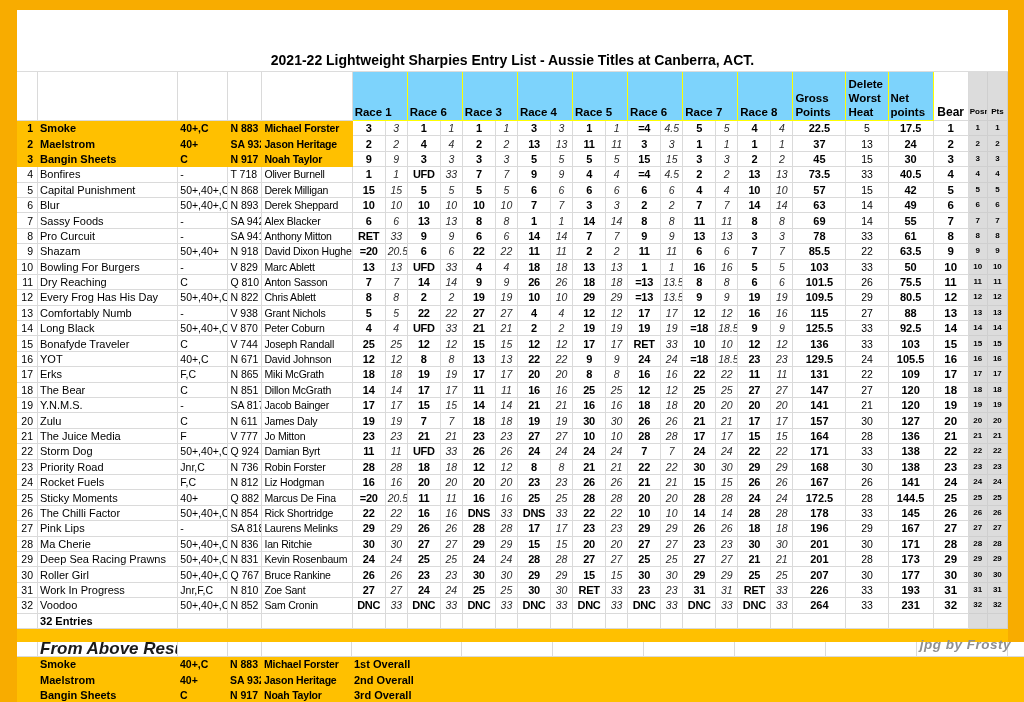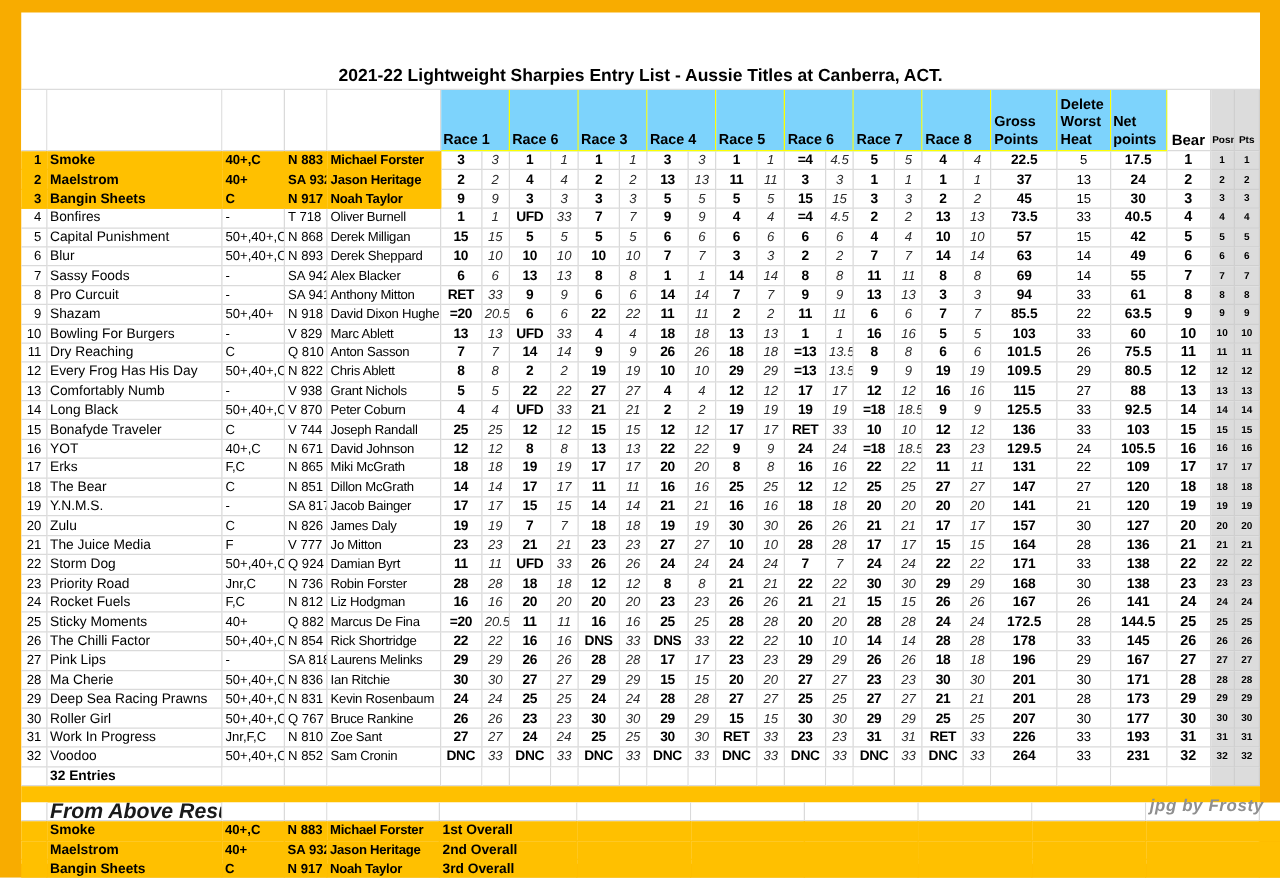--- a/index.html
+++ b/index.html
@@ -322,21 +322,21 @@
             <td class="res">14</td>
             <td class="rpt">14</td>
             <td class="res">7</td>
             <td class="rpt">7</td>
             <td class="res">9</td>
             <td class="rpt">9</td>
             <td class="res">13</td>
             <td class="rpt">13</td>
             <td class="res">3</td>
             <td class="rpt">3</td>
-            <td class="gross">94</td>
+            <td class="gross">78</td>
             <td class="del">33</td>
             <td class="net">61</td>
             <td class="plc">8</td>
             <td class="pp">8</td>
             <td class="pp">8</td>
           </tr>
           <tr>
             <td class="num">9</td>
             <td class="boat">Shazam</td>
             <td class="cls">50+,40+</td>
@@ -382,21 +382,21 @@
             <td class="res">13</td>
             <td class="rpt">13</td>
             <td class="res">1</td>
             <td class="rpt">1</td>
             <td class="res">16</td>
             <td class="rpt">16</td>
             <td class="res">5</td>
             <td class="rpt">5</td>
             <td class="gross">103</td>
             <td class="del">33</td>
-            <td class="net">60</td>
+            <td class="net">50</td>
             <td class="plc">10</td>
             <td class="pp">10</td>
             <td class="pp">10</td>
           </tr>
           <tr>
             <td class="num">11</td>
             <td class="boat">Dry Reaching</td>
             <td class="cls">C</td>
             <td class="sail">Q 810</td>
             <td class="skip">Anton Sasson</td>
@@ -652,21 +652,21 @@
             <td class="del">21</td>
             <td class="net">120</td>
             <td class="plc">19</td>
             <td class="pp">19</td>
             <td class="pp">19</td>
           </tr>
           <tr>
             <td class="num">20</td>
             <td class="boat">Zulu</td>
             <td class="cls">C</td>
-            <td class="sail">N 826</td>
+            <td class="sail">N 611</td>
             <td class="skip">James Daly</td>
             <td class="res">19</td>
             <td class="rpt">19</td>
             <td class="res">7</td>
             <td class="rpt">7</td>
             <td class="res">18</td>
             <td class="rpt">18</td>
             <td class="res">19</td>
             <td class="rpt">19</td>
             <td class="res">30</td>

